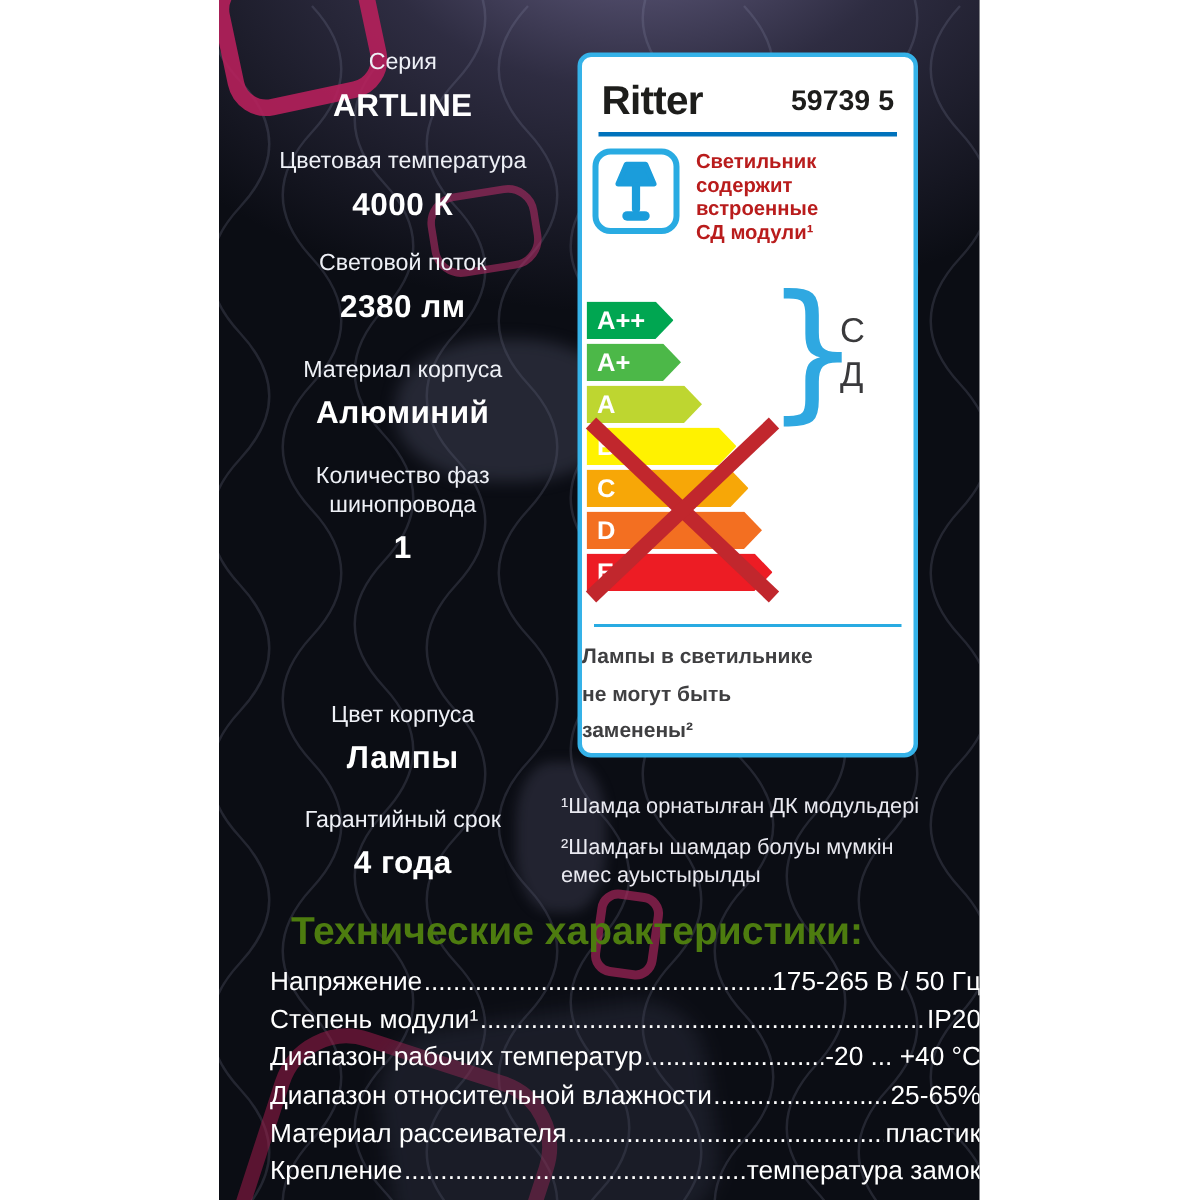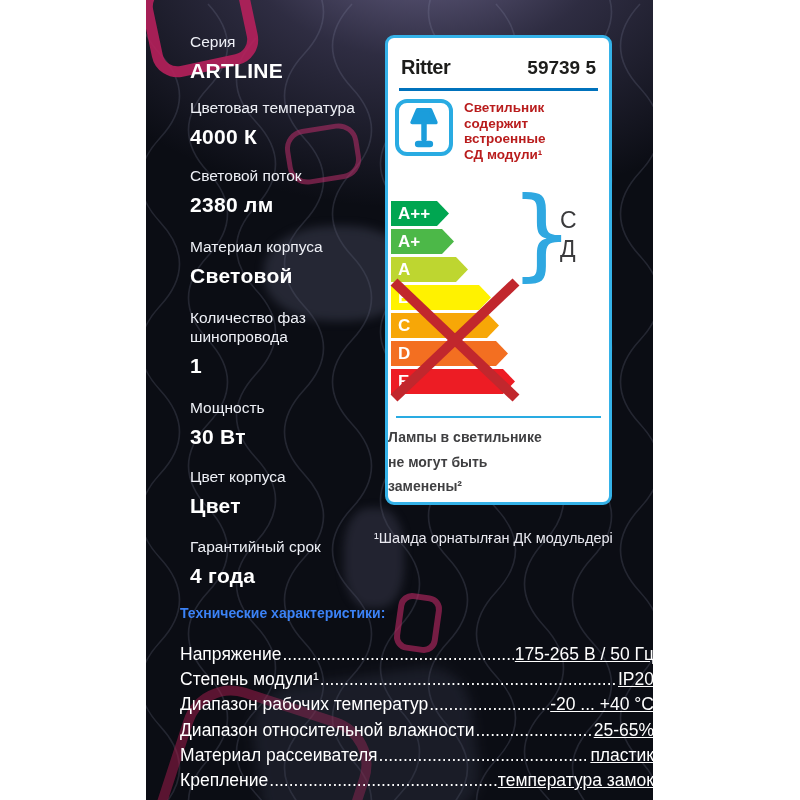--- a/index.html
+++ b/index.html
@@ -23,32 +23,32 @@
   .stone.ring1{left:0px;top:-26px;width:86px;height:76px;border:11px solid rgba(186,32,92,0.88);border-radius:26px;transform:rotate(-12deg);}
   .stone.ring2{left:140px;top:126px;width:64px;height:46px;border:5px solid rgba(187,45,105,0.55);border-radius:20px;transform:rotate(-9deg);}
   .stone.blob1{left:118px;top:226px;width:150px;height:95px;background:rgba(94,96,122,0.32);border-radius:46%;filter:blur(5px);}
   .stone.blob2{left:198px;top:508px;width:60px;height:100px;background:rgba(78,80,104,0.34);border-radius:40%;filter:blur(4px);}
   .stone.ring3{left:250px;top:594px;width:32px;height:46px;border:6px solid rgba(190,40,100,0.6);border-radius:14px;transform:rotate(8deg);}
   .stone.arc1{left:18px;top:698px;width:175px;height:175px;border:10px solid rgba(170,28,78,0.5);border-radius:50px;transform:rotate(18deg);}
   .stone.blob3{left:110px;top:676px;width:220px;height:150px;background:rgba(66,68,90,0.28);border-radius:44px;transform:rotate(-8deg);filter:blur(6px);}
   .content{position:absolute;inset:0;z-index:2;}
 
   
-  .spec{position:absolute;left:44px;width:205px;color:#fff;}
+  .spec{position:absolute;left:20px;width:205px;color:#fff;text-align:center;}
   .spec .lbl{font-size:15.5px;line-height:19px;font-weight:400;color:#eef0f6;white-space:pre-line;}
   .spec .val{font-size:21px;line-height:33px;font-weight:700;margin-top:3px;letter-spacing:0.3px;}
 
   
   .panel{
     position:absolute;left:239px;top:35px;width:227px;height:470px;
     background:#ffffff;border:3px solid #35b2e8;border-radius:9px;
     box-sizing:border-box;
   }
   .brandrow{position:absolute;left:13px;right:13px;top:10px;height:34px;display:flex;justify-content:space-between;align-items:flex-end;}
-  .brand{font-size:20px;font-weight:800;letter-spacing:-0.5px;color:#1d1d1b;line-height:30px;}
+  .brand{font-size:27px;font-weight:800;letter-spacing:-0.5px;color:#1d1d1b;line-height:30px;}
   .model{font-size:19px;font-weight:600;color:#1d1d1b;line-height:28px;}
   .divider{position:absolute;left:11px;right:11px;top:50px;height:3px;background:#0072bc;}
   .iconbox{
     position:absolute;left:7px;top:61px;width:58px;height:57px;
     border:4px solid #29abe2;border-radius:12px;box-sizing:border-box;
     display:flex;align-items:center;justify-content:center;background:#fff;
   }
   .lednote{position:absolute;left:76px;top:62px;font-size:13.5px;line-height:15.5px;font-weight:600;color:#b91c1c;white-space:pre-line;}
   .arrows{position:absolute;left:3px;top:163px;}
   .arrow{
@@ -64,26 +64,26 @@
   .cross{position:absolute;left:0px;top:240px;}
   .thinline{position:absolute;left:8px;right:8px;top:378px;height:2px;background:#29abe2;}
   .lampsnote{position:absolute;left:0;top:387px;width:212px;font-size:14px;line-height:24.5px;font-weight:600;color:#3f3f41;white-space:pre-line;}
 
   
   .footnotes{position:absolute;left:228px;top:529px;width:258px;color:#e9e9f0;}
   .footnotes .fn{font-size:14.5px;line-height:19px;font-weight:500;}
   .footnotes .fn + .fn{margin-top:8px;}
 
   
-  .tech-heading{position:absolute;left:34px;top:605px;font-size:14px;font-weight:700;color:#3b82f6;}
+  .tech-heading{position:absolute;left:48px;top:605px;font-size:26px;font-weight:700;color:#4d7c0f;}
   .tech{position:absolute;left:34px;top:642px;width:474px;color:#fff;}
   .trow{display:flex;align-items:baseline;font-size:17.5px;line-height:25.2px;font-weight:400;}
   .trow .dots{flex:1;overflow:hidden;white-space:nowrap;margin:0 1px;}
   .trow .dots::after{content:"....................................................................................................................................";}
-  .trow .tval{white-space:nowrap;text-decoration:underline;}
+  .trow .tval{white-space:nowrap;}
 </style>
 </head>
 <body>
 
 <div class="card">
   <div class="glow"></div>
   <svg class="pattern" width="507" height="800">
       <path d="M 14 -30 c -26 28 -26 56 0 84 c 26 28 26 56 0 84 c -26 28 -26 56 0 84 c 26 28 26 56 0 84 c -26 28 -26 56 0 84 c 26 28 26 56 0 84 c -26 28 -26 56 0 84 c 26 28 26 56 0 84 c -26 28 -26 56 0 84 c 26 28 26 56 0 84 c -26 28 -26 56 0 84 c 26 28 26 56 0 84" fill="none" stroke="rgba(158,165,198,0.17)" stroke-width="1.6"></path>
       <path d="M 62 4 c 26 28 26 56 0 84 c -26 28 -26 56 0 84 c 26 28 26 56 0 84 c -26 28 -26 56 0 84 c 26 28 26 56 0 84 c -26 28 -26 56 0 84 c 26 28 26 56 0 84 c -26 28 -26 56 0 84 c 26 28 26 56 0 84 c -26 28 -26 56 0 84 c 26 28 26 56 0 84 c -26 28 -26 56 0 84" fill="none" stroke="rgba(158,165,198,0.17)" stroke-width="1.6"></path>
       <path d="M 110 38 c -26 28 -26 56 0 84 c 26 28 26 56 0 84 c -26 28 -26 56 0 84 c 26 28 26 56 0 84 c -26 28 -26 56 0 84 c 26 28 26 56 0 84 c -26 28 -26 56 0 84 c 26 28 26 56 0 84 c -26 28 -26 56 0 84 c 26 28 26 56 0 84 c -26 28 -26 56 0 84 c 26 28 26 56 0 84" fill="none" stroke="rgba(158,165,198,0.17)" stroke-width="1.6"></path>
@@ -113,34 +113,30 @@
     <div class="spec" style="top:98px">
       <div class="lbl">Цветовая температура</div>
       <div class="val">4000 К</div>
     </div>
     <div class="spec" style="top:166px">
       <div class="lbl">Световой  поток</div>
       <div class="val">2380 лм</div>
     </div>
     <div class="spec" style="top:237px">
       <div class="lbl">Материал корпуса</div>
-      <div class="val">Световой</div>
+      <div class="val">Алюминий</div>
     </div>
     <div class="spec" style="top:308px">
       <div class="lbl">Количество фаз
 шинопровода</div>
       <div class="val">1</div>
     </div>
-    <div class="spec" style="top:398px">
-      <div class="lbl">Мощность</div>
-      <div class="val">30 Вт</div>
-    </div>
     <div class="spec" style="top:467px">
       <div class="lbl">Цвет корпуса</div>
-      <div class="val">Цвет</div>
+      <div class="val">Лампы</div>
     </div>
     <div class="spec" style="top:537px">
       <div class="lbl">Гарантийный срок</div>
       <div class="val">4 года</div>
     </div>
 
     <div class="panel">
       <div class="brandrow">
         <span class="brand">Ritter</span>
         <span class="model">59739 5</span>
@@ -181,20 +177,21 @@
       </svg>
 
       <div class="thinline"></div>
       <div class="lampsnote">Лампы в светильнике
 не могут быть
 заменены²</div>
     </div>
 
     <div class="footnotes">
       <div class="fn">¹Шамда орнатылған ДК модульдері</div>
+      <div class="fn">²Шамдағы шамдар болуы мүмкін емес ауыстырылды</div>
     </div>
 
     <div class="tech-heading">Технические характеристики:</div>
     <div class="tech">
       <div class="trow">
         <span>Напряжение</span>
           <span class="dots"></span>
           <span class="tval">175-265 В / 50 Гц</span>
       </div>
       <div class="trow">

